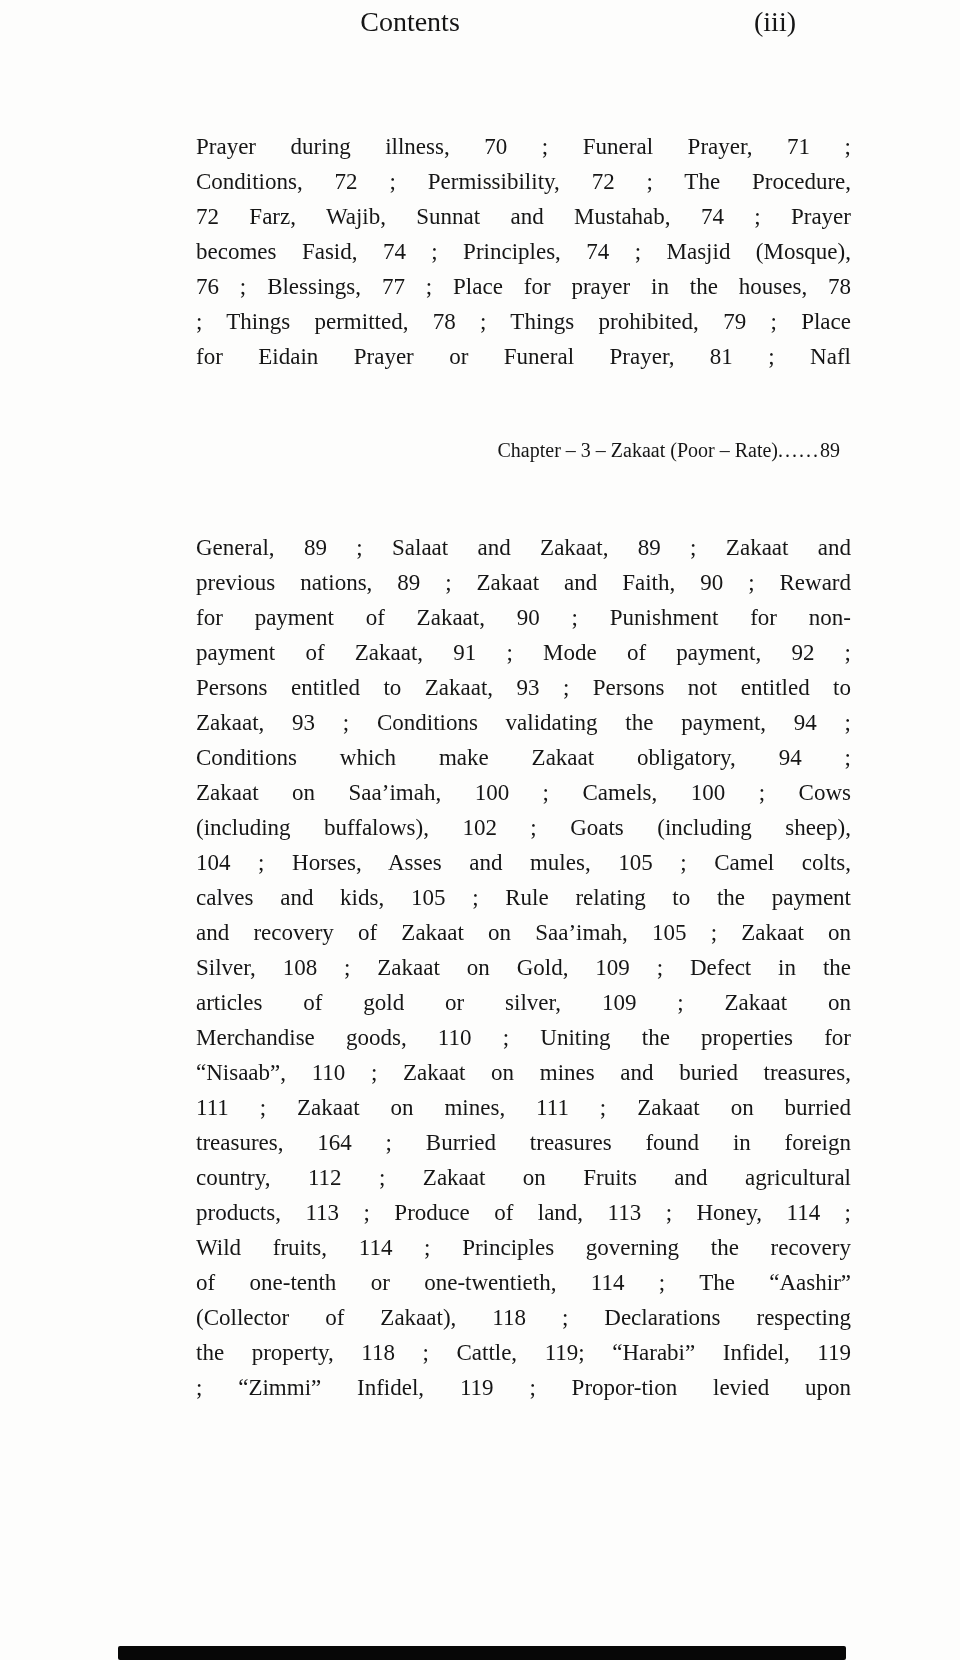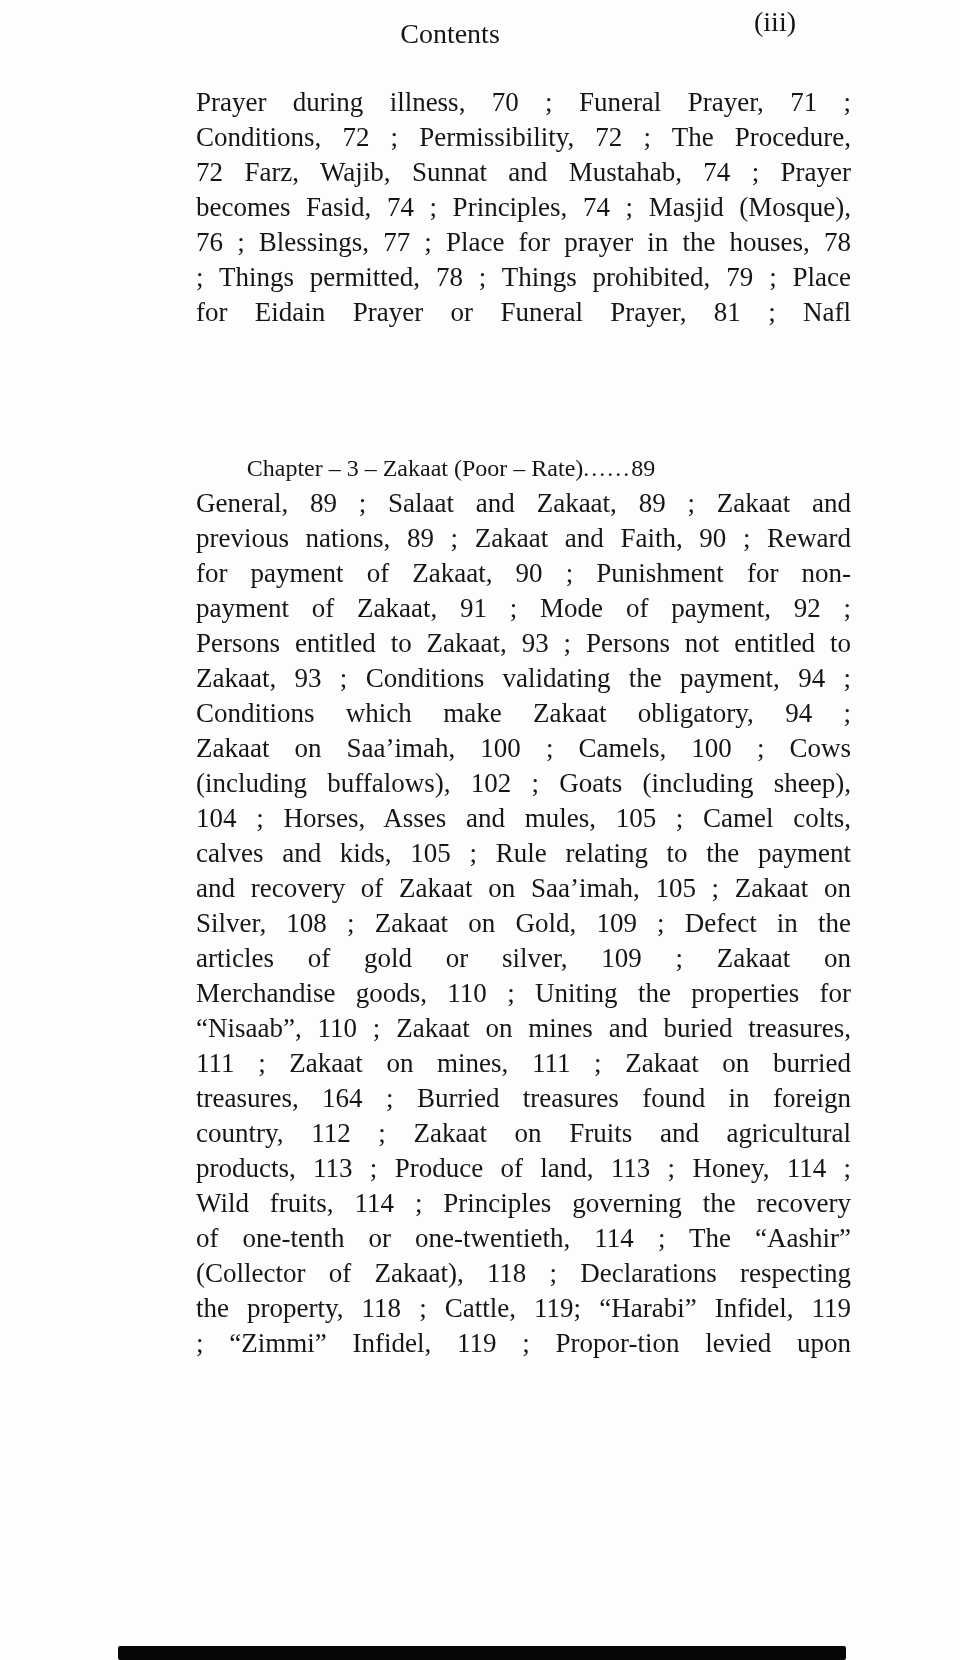--- a/index.html
+++ b/index.html
@@ -21,63 +21,63 @@
     top: 4px;
     left: 0;
     width: 100%;
     height: 42px;
     font-size: 28px;
   }
   .header .title {
     position: absolute;
     left: 410px;
     transform: translateX(-50%);
-    top: 14px;
+    top: 2px;
     white-space: nowrap;
-    margin-left: 40px;
   }
   .header .pageno {
     position: absolute;
     right: 164px;
     top: 2px;
     white-space: nowrap;
   }
   .toc-block {
     position: absolute;
     left: 196px;
     width: 655px;
-    font-size: 27px;
+    font-size: 23px;
     line-height: 35px;
+    margin-top: 44px;
   }
   .toc-block.para1 { top: 85px; }
   .toc-block.para2 { top: 486px; }
   .toc-line {
     text-align: justify;
     text-align-last: justify;
     -moz-text-align-last: justify;
     white-space: normal;
   }
   .toc-line.last {
     text-align-last: left;
     -moz-text-align-last: left;
   }
   .chapter-line {
     position: absolute;
     top: 432px;
     left: 62px;
     width: 778px;
-    font-size: 24px;
+    font-size: 20px;
     line-height: 36px;
     display: flex;
-    justify-content: center;
+    justify-content: flex-end;
     align-items: baseline;
   }
   .chapter-line .chapter-title { white-space: nowrap; }
   .chapter-line .dot { white-space: nowrap; letter-spacing: 2px; }
-  .chapter-line .chapter-page { white-space: nowrap; margin-top: 18px; }
+  .chapter-line .chapter-page { white-space: nowrap; }
   .scan-bar {
     position: absolute;
     left: 118px;
     top: 1646px;
     width: 728px;
     height: 14px;
     background: #070707;
     border-radius: 2px;
   }
 </style>

